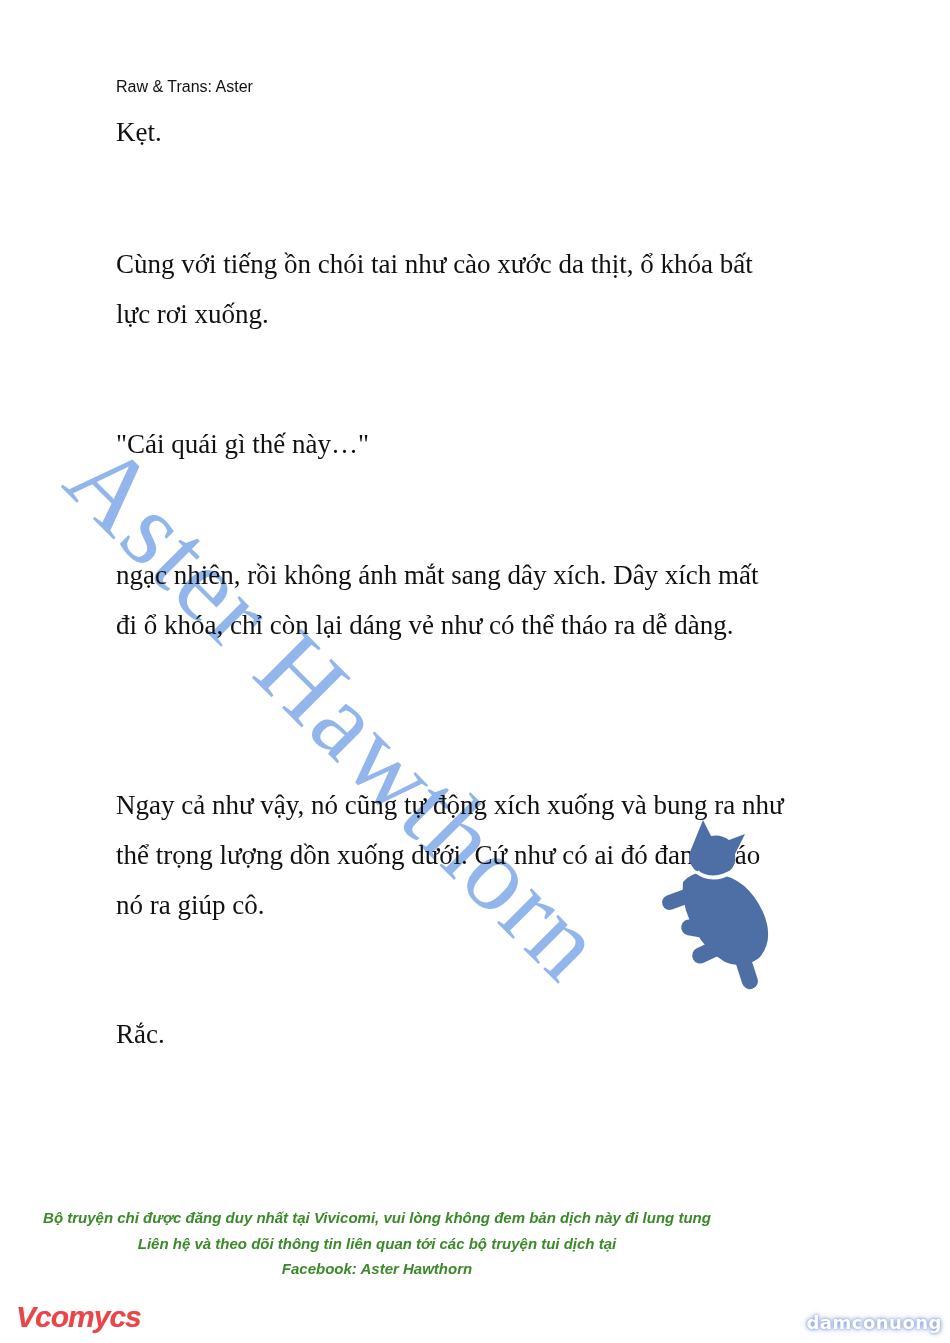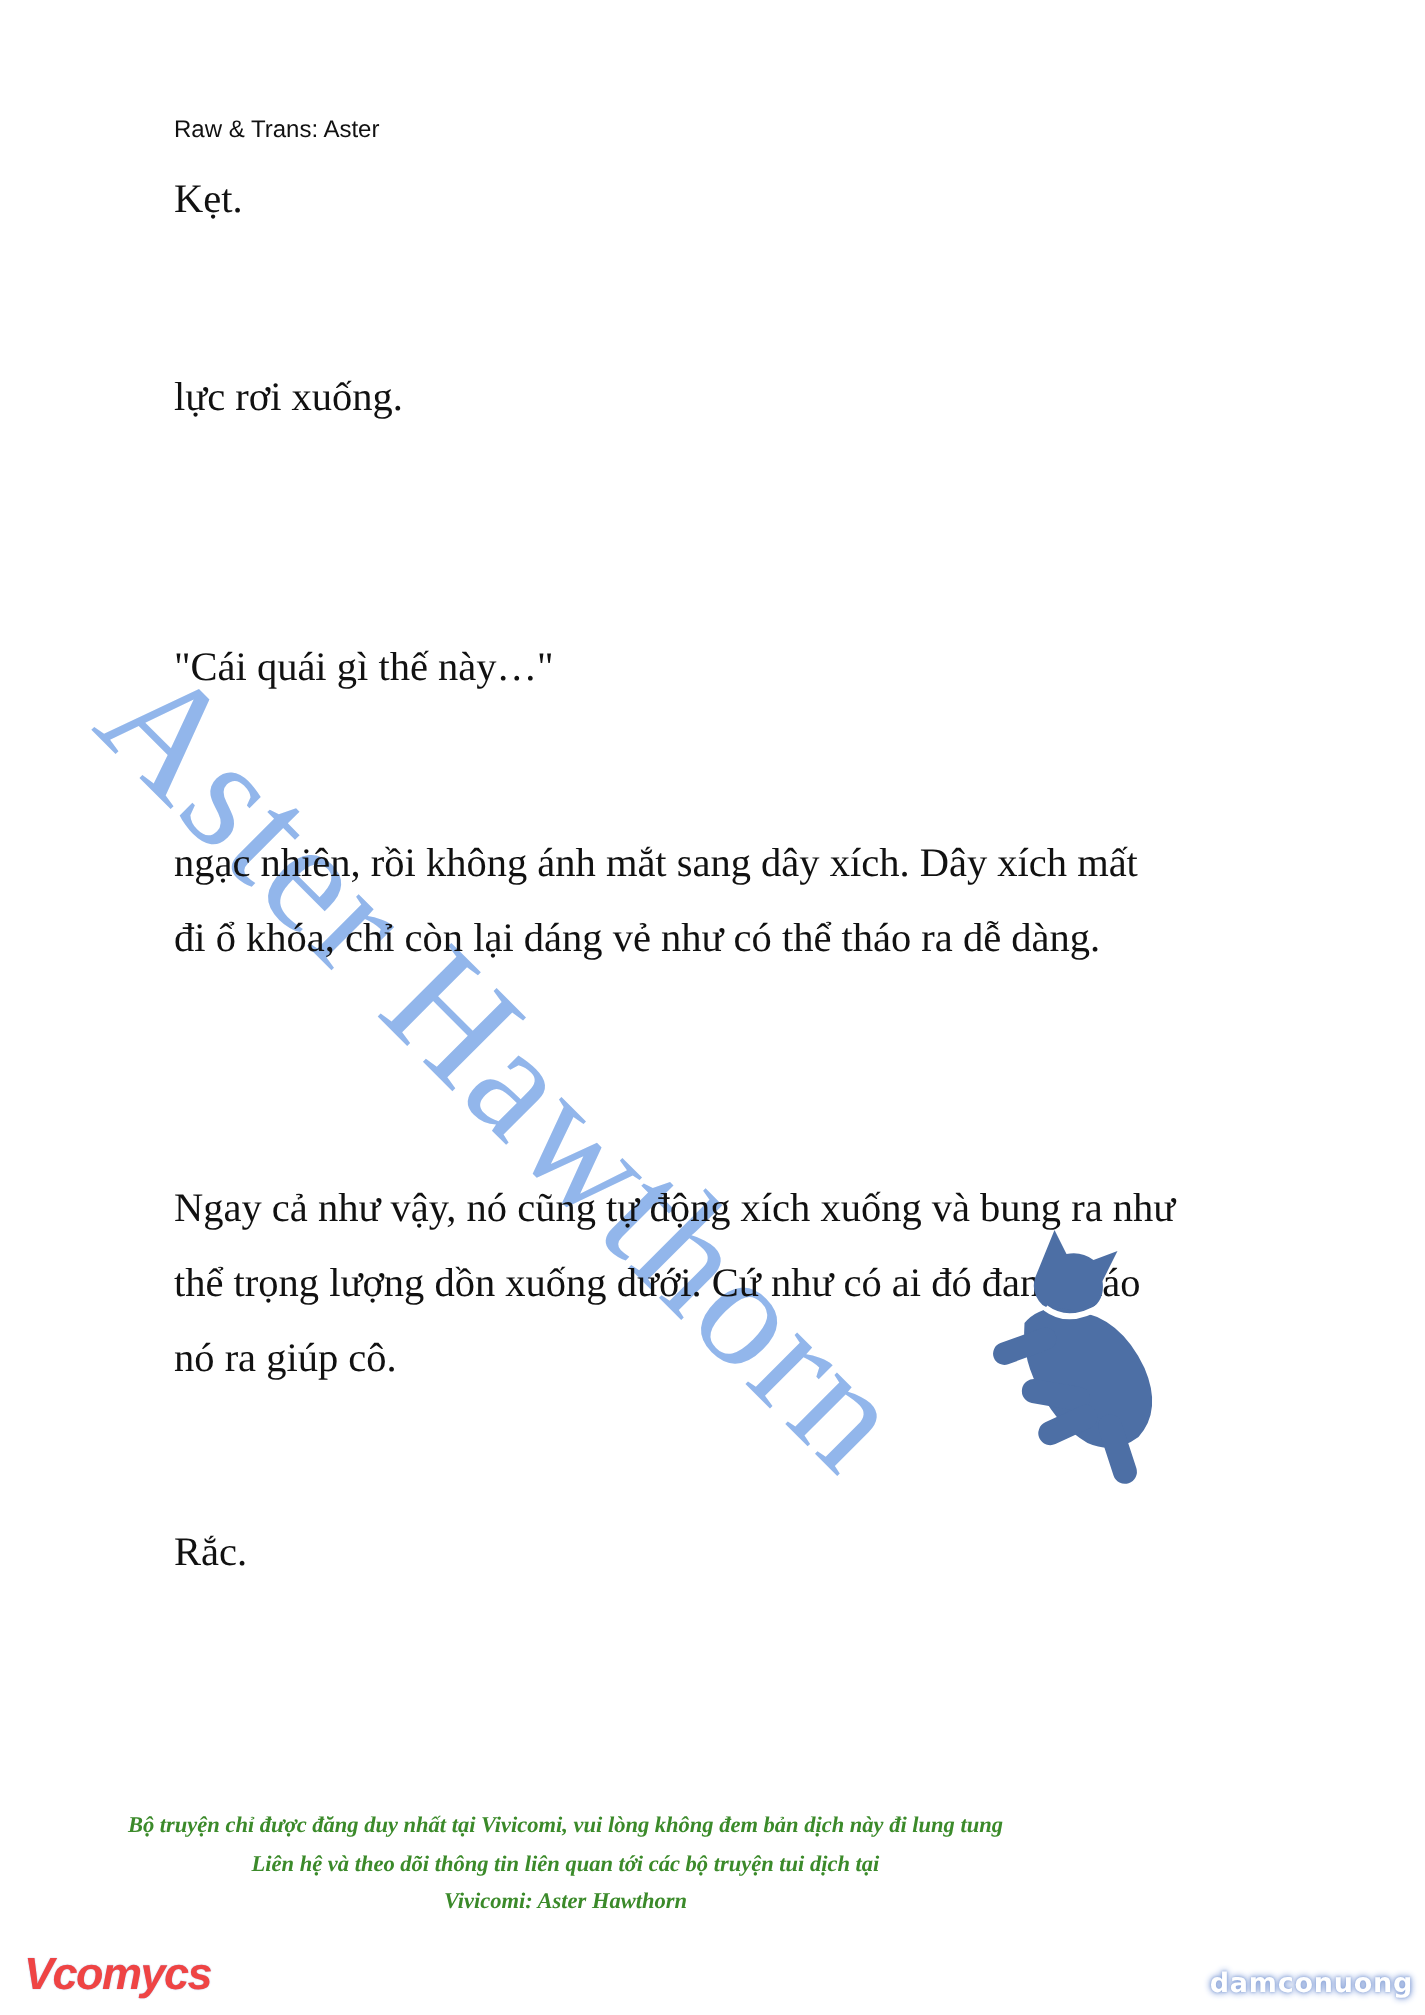--- a/index.html
+++ b/index.html
@@ -21,21 +21,21 @@
   .watermark {
     position: absolute; left: 128px; top: 418px;
     font-family: "Liberation Serif", serif; font-size: 106px;
     color: #8db3ea; white-space: nowrap;
     transform: rotate(45deg); transform-origin: 0 0;
     z-index: 2; opacity: 0.95; letter-spacing: 2px;
   }
   .cat { position: absolute; left: 655px; top: 812px; width: 125px; height: 180px; z-index: 4; }
   .notice {
     position: absolute; left: 0; width: 754px; text-align: center;
-    font-family: Liberation Serif, serif; font-style: italic; font-weight: bold;
+    font-family: Liberation Sans, sans-serif; font-style: italic; font-weight: bold;
     font-size: 15px; color: #3b8a2a; z-index: 3;
   }
   .logo-left {
     position: absolute; left: 16px; top: 1300px;
     font-family: "Liberation Sans", sans-serif; font-style: italic; font-weight: bold;
     font-size: 30px; color: #ef4444; letter-spacing: -1px;
     text-shadow: 0 0 1px #aab8e0;
   }
   .logo-right {
     position: absolute; right: 8px; top: 1312px;
@@ -50,20 +50,21 @@
 
 <div class="header-credit">Raw &amp; Trans: Aster</div>
 
 <div class="watermark">Aster Hawthorn</div>
 
 <div class="para" style="top:107px">
   <div>Kẹt.</div>
 </div>
 
 <div class="para" style="top:239px">
+  <div>Cùng với tiếng ồn chói tai như cào xước da thịt, ổ khóa bất</div>
   <div>lực rơi xuống.</div>
 </div>
 
 <div class="para" style="top:419px">
   <div>"Cái quái gì thế này…"</div>
 </div>
 
 <div class="para" style="top:550px">
   <div>ngạc nhiên, rồi không ánh mắt sang dây xích. Dây xích mất</div>
   <div>đi ổ khóa, chỉ còn lại dáng vẻ như có thể tháo ra dễ dàng.</div>
@@ -93,16 +94,16 @@
     <rect x="36" y="130" width="42" height="16" rx="8" transform="rotate(-25 57 138)"></rect>
 
     <rect x="82" y="130" width="16" height="48" rx="8" transform="rotate(-18 90 154)"></rect>
   </g>
 
   <path d="M42 60 Q58 72 80 58" stroke="#ffffff" stroke-width="4" fill="none"></path>
 </svg>
 
 <div class="notice" style="top:1209px">Bộ truyện chỉ được đăng duy nhất tại Vivicomi, vui lòng không đem bản dịch này đi lung tung</div>
 <div class="notice" style="top:1235px">Liên hệ và theo dõi thông tin liên quan tới các bộ truyện tui dịch tại</div>
-<div class="notice" style="top:1260px">Vivicomi: Aster Hawthorn</div>
+<div class="notice" style="top:1260px">Facebook: Aster Hawthorn</div>
 
 <div class="logo-left">Vcomycs</div>
 <div class="logo-right">damconuong</div>
 
 </body></html>

